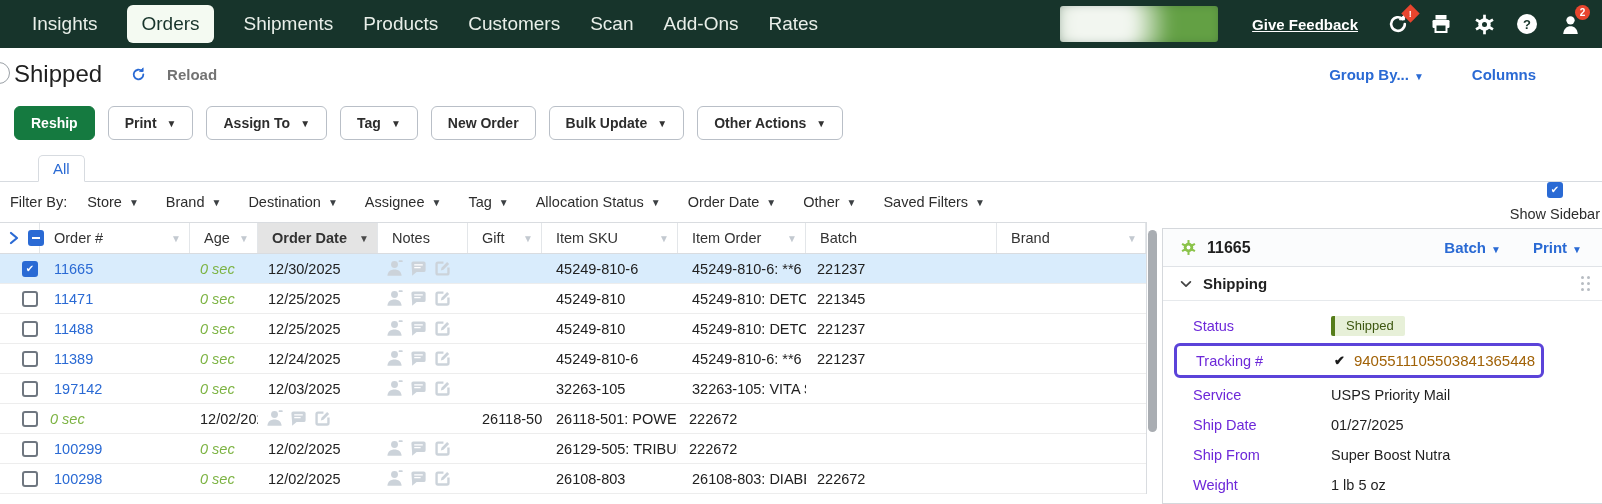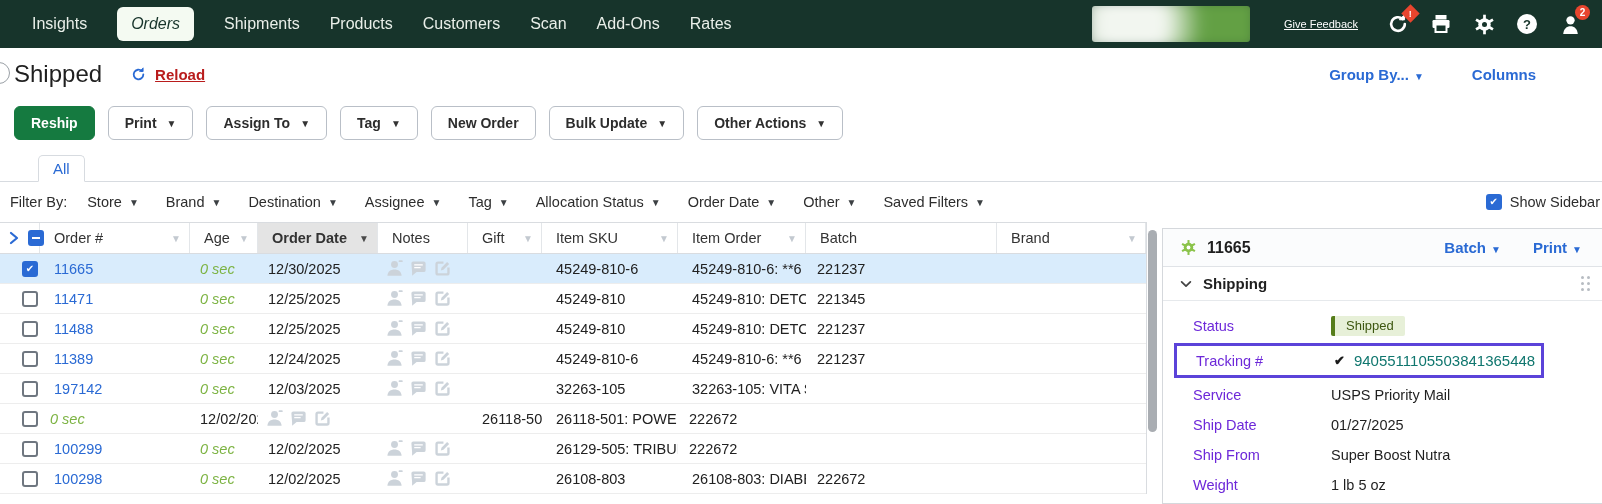--- a/index.html
+++ b/index.html
@@ -4,61 +4,61 @@
 <style>
   * { box-sizing: border-box; margin: 0; padding: 0; }
   html,body { width:1602px; height:504px; }
   body {
     font-family: "Liberation Sans", sans-serif;
     background:#fff; color:#212121; overflow:hidden; position:relative;
   }
   
   .topnav { height:48px; background:#17342b; display:flex; align-items:center; padding:0 18px 0 32px; }
   .nav-items { display:flex; align-items:center; gap:30px; }
-  .nav-item { color:#e9efe9; font-size:16px; cursor:pointer; white-space:nowrap; }
-  .nav-item.active { background:#f4faf2; color:#17342b; padding:8px 14px; border-radius:6px;font-style:italic; }
+  .nav-item { color:#e9efe9; font-size:19px; cursor:pointer; white-space:nowrap; }
+  .nav-item.active { background:#f4faf2; color:#17342b; padding:8px 14px; border-radius:6px; }
   .nav-right { margin-left:auto; display:flex; align-items:center; gap:16px; }
   .store-logo { width:158px; height:36px; border-radius:3px; overflow:hidden; position:relative; margin-right:8px; }
   .store-logo .blur {
     position:absolute; inset:-8px;
     background:
       radial-gradient(circle at 28% 50%, #f2f6f0 0 26%, rgba(242,246,240,0) 55%),
       radial-gradient(circle at 75% 45%, #63a044 0 35%, rgba(99,160,68,0) 70%),
       linear-gradient(90deg,#9db89a 0%, #4f8340 55%, #2e5b2f 100%);
     filter: blur(7px);
   }
-  .feedback { color:#fff; font-size:11px; font-weight:normal; text-decoration:underline; white-space:nowrap; margin:0 10px; }
+  .feedback { color:#fff; font-size:15px; font-weight:bold; text-decoration:underline; white-space:nowrap; margin:0 10px; }
   .icon-group { display:flex; align-items:center; gap:15px; }
   .tn-icon { position:relative; width:28px; height:28px; display:flex; align-items:center; justify-content:center; cursor:pointer; }
   .badge-diamond { position:absolute; top:-3px; right:-5px; width:13px; height:13px; background:#e8452e; transform:rotate(45deg); display:flex; align-items:center; justify-content:center; }
   .badge-diamond span { transform:rotate(-45deg); color:#fff; font-size:9px; font-weight:bold; }
   .badge-circle { position:absolute; top:-5px; right:-6px; width:15px; height:15px; border-radius:50%; background:#e8452e; color:#fff; font-size:10px; font-weight:bold; display:flex; align-items:center; justify-content:center; }
   
   .page-header { height:52px; display:flex; align-items:center; padding:0 24px 0 10px; position:relative; }
   .edge-circle { position:absolute; left:-12px; top:14px; width:22px; height:22px; border:1.5px solid #9aa0a6; border-radius:50%; }
   .page-title { font-size:24px; color:#1f1f1f; margin-left:4px; }
-  .reload { display:flex; align-items:center; gap:8px; color:#b91c1c; font-size:15px; font-weight:bold; margin-left:28px; cursor:pointer;text-decoration:underline; }
+  .reload { display:flex; align-items:center; gap:20px; color:#737373; font-size:15px; font-weight:bold; margin-left:28px; cursor:pointer; }
   .hdr-right { margin-left:auto; display:flex; align-items:center; gap:48px; margin-right:42px; }
   .blue-link { color:#2a6ad4; font-size:15px; font-weight:bold; cursor:pointer; white-space:nowrap; }
   .caret { font-size:10px; margin-left:5px; }
   
   .toolbar { height:46px; display:flex; align-items:center; gap:13px; padding:0 14px; }
   .btn { height:34px; border:1px solid #b9bfc7; border-radius:6px; background:#fff; font-size:14px; font-weight:bold; color:#2d2d2d; padding:0 16px; display:flex; align-items:center; gap:10px; cursor:pointer; font-family:inherit; }
   .btn .caret { margin-left:0; color:#333; }
   .btn.primary { background:#157a40; border-color:#157a40; color:#fff; }
   
   .tabrow { height:36px; position:relative; border-bottom:1px solid #d7dbe0; }
   .tab { position:absolute; left:38px; bottom:-1px; height:27px; padding:0 14px; background:#fff; border:1px solid #d7dbe0; border-bottom:1px solid #fff; border-radius:5px 5px 0 0; color:#2a6ad4; font-size:15px; display:flex; align-items:center; cursor:pointer; }
   
   .filterrow { height:40px; display:flex; align-items:center; padding:0 2px 0 10px; font-size:14.5px; color:#2d2d2d; }
   .filter-label { margin-right:20px; }
   .filters { display:flex; align-items:center; gap:27px; }
   .filter-item { display:flex; align-items:center; gap:7px; cursor:pointer; white-space:nowrap; }
   .filter-item .caret { margin-left:0; color:#3c4043; }
-  .show-sidebar { margin-left:auto; display:flex; align-items:center; gap:8px; white-space:nowrap; }
+  .show-sidebar { margin-left:auto; display:flex; align-items:center; gap:8px; white-space:nowrap;flex-direction:column; }
   
   .cb { width:16px; height:16px; border:2px solid #6f7780; border-radius:3px; background:#fff; display:inline-flex; align-items:center; justify-content:center; cursor:pointer; flex:none; }
   .cb.checked, .cb.indet { background:#2a6ad4; border-color:#2a6ad4; }
   .cb.checked::after { content:"✔"; color:#fff; font-size:10px; line-height:1; }
   .cb.indet::after { content:""; width:8px; height:2px; background:#fff; }
   
   .content { position:absolute; top:222px; left:0; right:0; bottom:0; }
   .grid { width:1147px; border-top:1px solid #d9dce0; border-right:1px solid #d9dce0; }
   .thead, .trow { display:grid; grid-template-columns:40px 150px 68px 120px 90px 74px 136px 128px 191px auto; }
   .thead { height:31px; border-bottom:1px solid #d9dce0; font-size:14.5px; color:#333; }
@@ -88,24 +88,24 @@
   .sb-links { margin-left:auto; display:flex; gap:32px; }
   .sb-section { height:34px; display:flex; align-items:center; padding:0 12px 0 16px; border-bottom:1px solid #e6e9ec; }
   .sb-section-title { font-size:15px; font-weight:bold; color:#1f1f1f; margin-left:10px; }
   .drag-dots { margin-left:auto; display:grid; grid-template-columns:repeat(2,3px); grid-auto-rows:3px; gap:3px; cursor:grab; }
   .drag-dots i { width:3px; height:3px; border-radius:50%; background:#b7bcc2; }
   .sb-fields { padding-top:10px; font-size:14.5px; }
   .frow { min-height:30px; display:flex; align-items:center; padding-left:30px; }
   .flabel { width:138px; flex:none; color:#6d28d9; }
   .fvalue { color:#1f1f1f; }
   .status-badge { display:inline-flex; align-items:center; background:#e7f0d8; border-left:4px solid #567d1b; color:#3c560f; font-size:13px; padding:2px 11px 3px; border-radius:2px; }
-  .tracking-box { border:3px solid #5b43d9; border-radius:0; margin:2px 58px 2px 11px; }
+  .tracking-box { border:3px solid #5b43d9; border-radius:6px; margin:2px 58px 2px 11px; }
   .tracking-box .frow { padding-left:19px; min-height:29px; }
   .tick { color:#1a1a1a; font-size:13px; font-weight:bold; margin-right:9px; }
-  .track-link { color:#0f766e; text-decoration:none; cursor:pointer; font-size:15px; }
+  .track-link { color:#a16207; text-decoration:none; cursor:pointer; font-size:15px; }
 </style>
 </head>
 <body>
 
 <svg width="0" height="0" style="position:absolute">
   <defs>
     <g id="ic-user">
         <circle cx="8" cy="4.6" r="2.9"></circle>
         <path d="M2 14c.3-3.4 2.8-5.1 6-5.1s5.7 1.7 6 5.1z"></path>
         <rect x="11.5" y="1" width="3.4" height="1.6" rx=".6"></rect>

